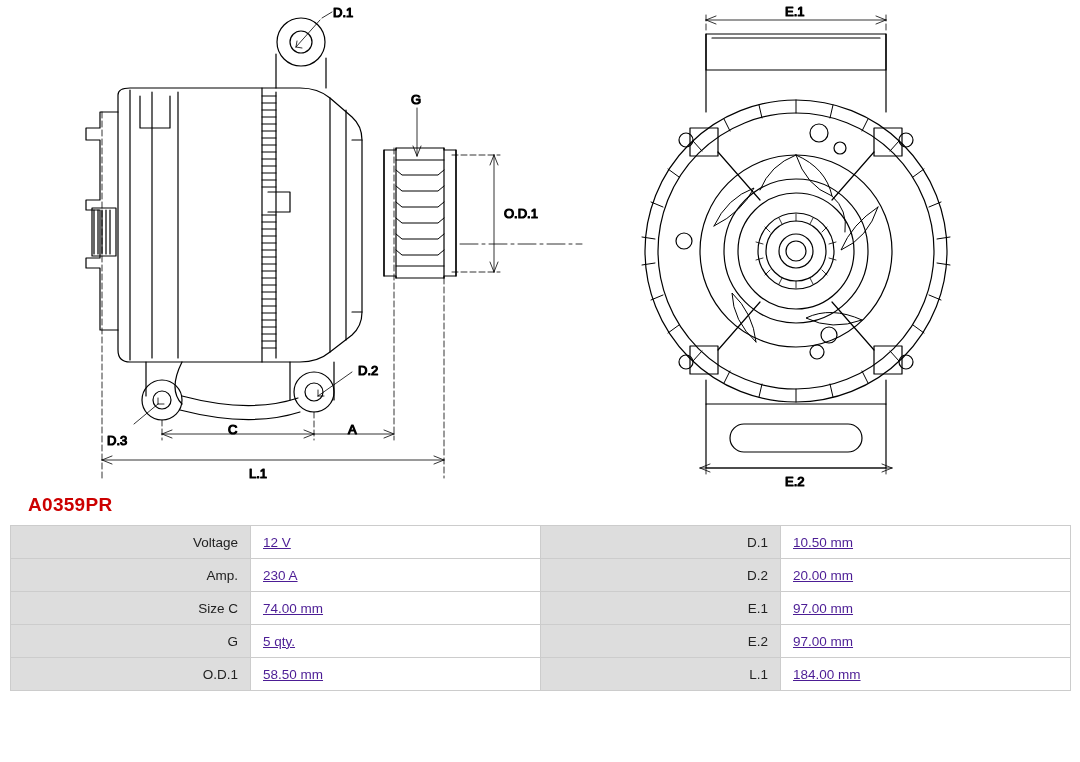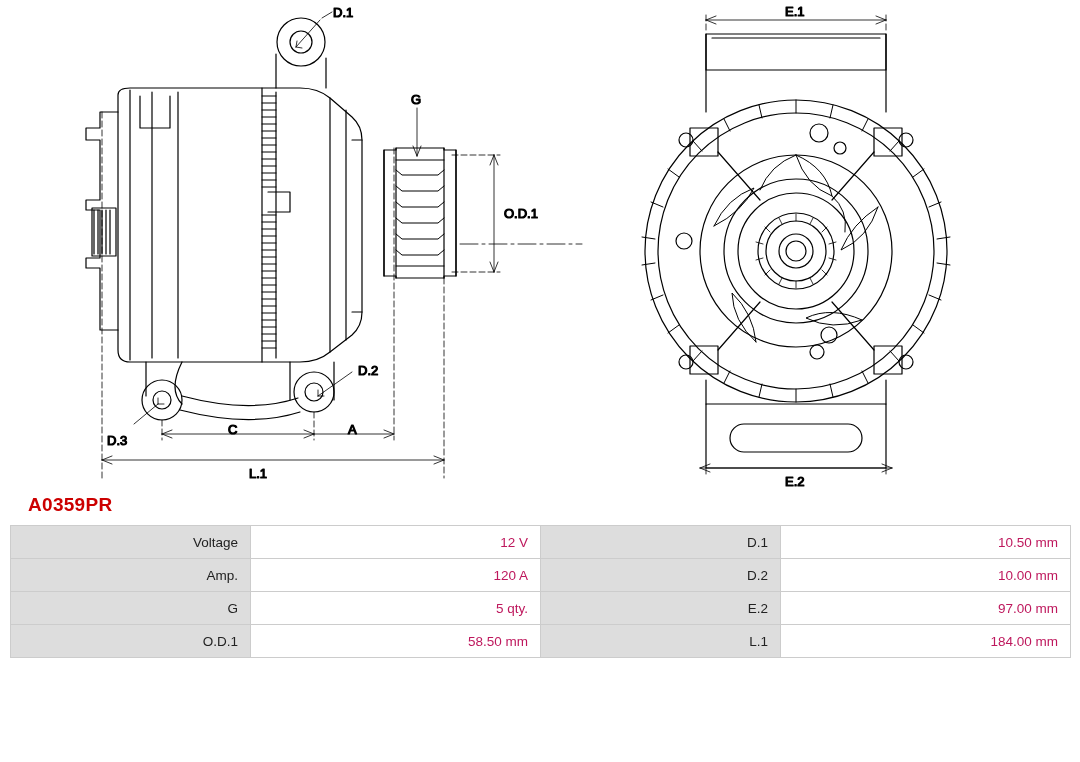--- a/index.html
+++ b/index.html
@@ -55,23 +55,23 @@
     box-sizing: border-box;
   }
   td.label-cell {
     background: #dddddd;
     text-align: right;
     color: #222222;
     width: 240px;
   }
   td.value-cell {
     background: #ffffff;
-    text-align: right;
-    color: #be185d;
+    color: #4c1d95;
     width: 290px;
+    text-decoration: underline;
   }
 </style>
 </head>
 <body>
 
 <div id="diagram-area">
   <svg id="diagram-svg" width="1080" height="495" viewBox="0 0 1080 495" xmlns="http://www.w3.org/2000/svg">
     <g fill="none" stroke="#000000" stroke-width="1.2" stroke-linejoin="round" stroke-linecap="round">
 
       <g>
@@ -287,23 +287,29 @@
 <table id="spec-table">
   <tbody>
     <tr>
       <td class="label-cell">Voltage</td>
       <td class="value-cell">12 V</td>
       <td class="label-cell">D.1</td>
       <td class="value-cell">10.50 mm</td>
     </tr>
     <tr>
       <td class="label-cell">Amp.</td>
-      <td class="value-cell">120 A</td>
+      <td class="value-cell">230 A</td>
       <td class="label-cell">D.2</td>
-      <td class="value-cell">10.00 mm</td>
+      <td class="value-cell">20.00 mm</td>
+    </tr>
+    <tr>
+      <td class="label-cell">Size C</td>
+      <td class="value-cell">74.00 mm</td>
+      <td class="label-cell">E.1</td>
+      <td class="value-cell">97.00 mm</td>
     </tr>
     <tr>
       <td class="label-cell">G</td>
       <td class="value-cell">5 qty.</td>
       <td class="label-cell">E.2</td>
       <td class="value-cell">97.00 mm</td>
     </tr>
     <tr>
       <td class="label-cell">O.D.1</td>
       <td class="value-cell">58.50 mm</td>

